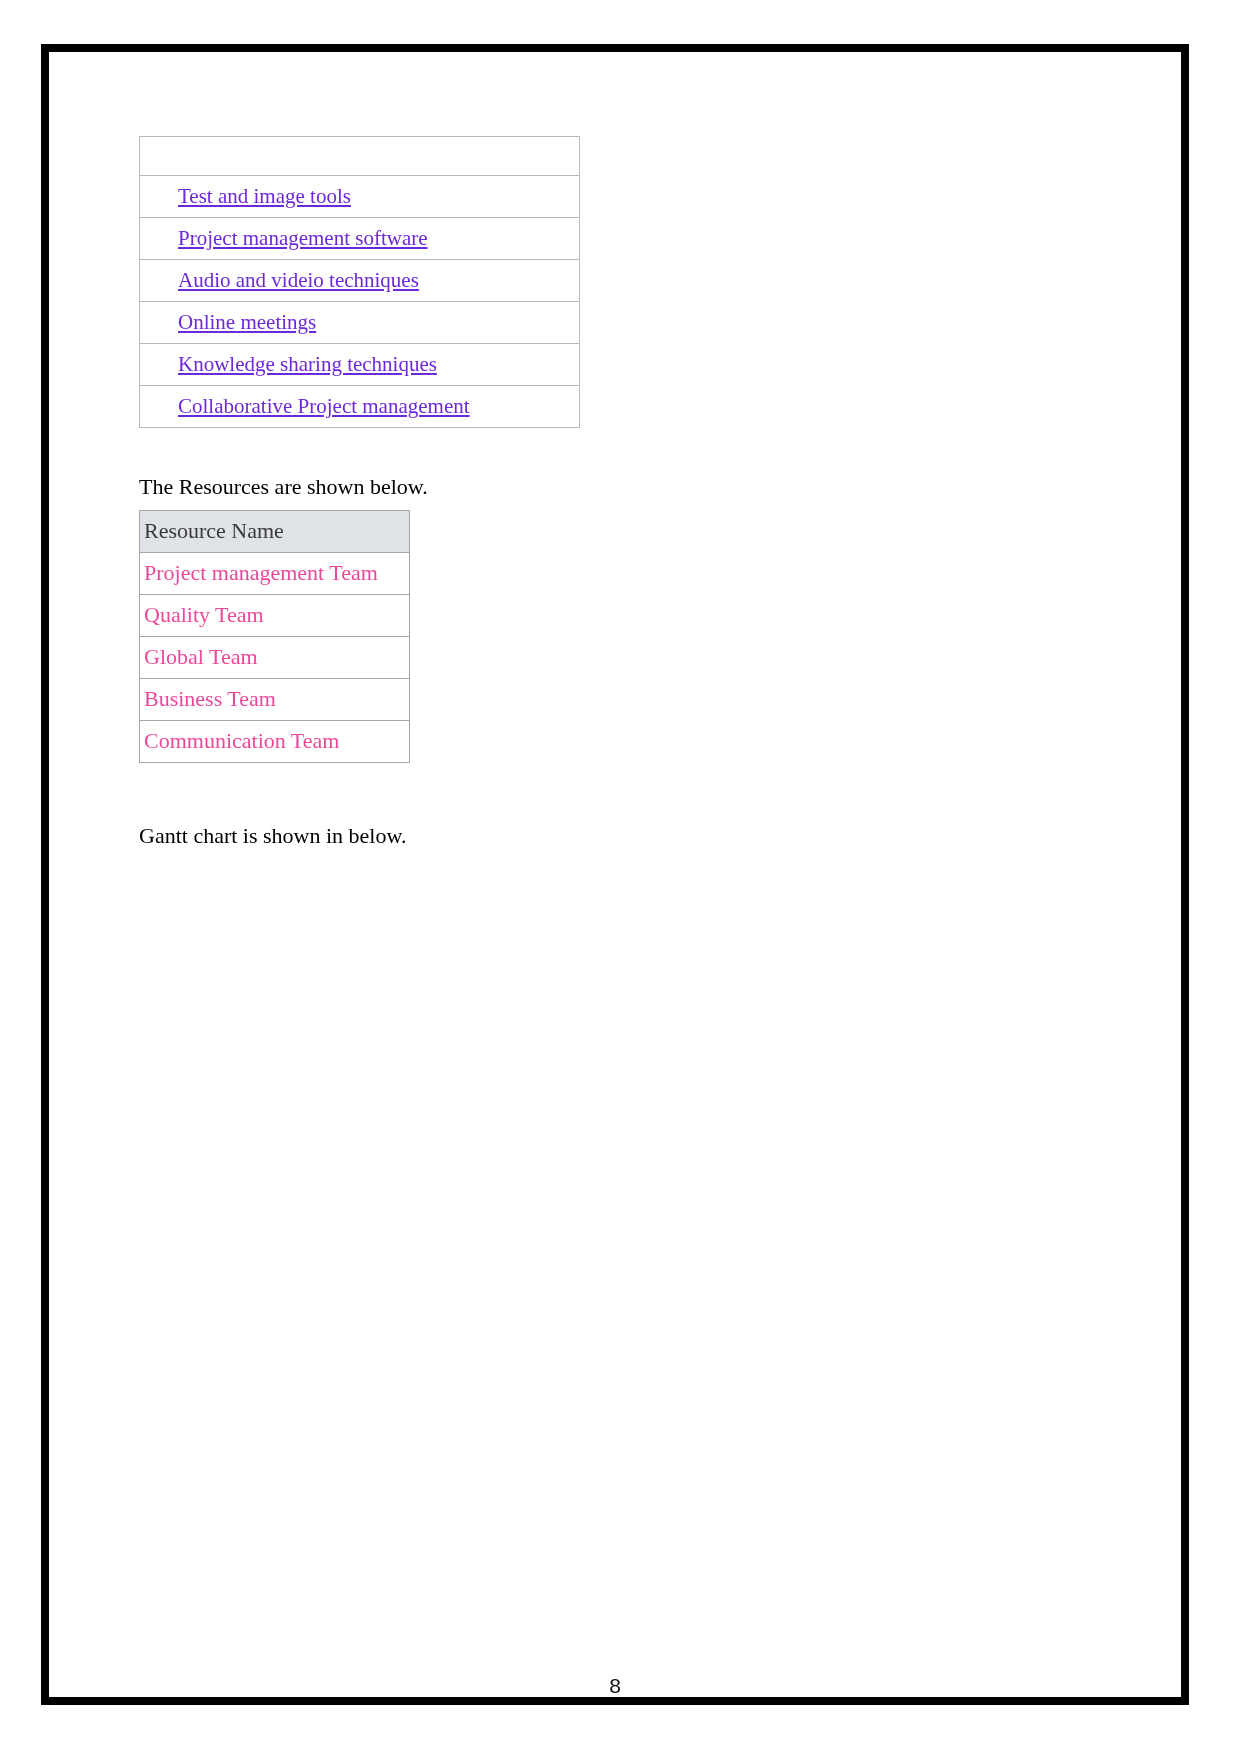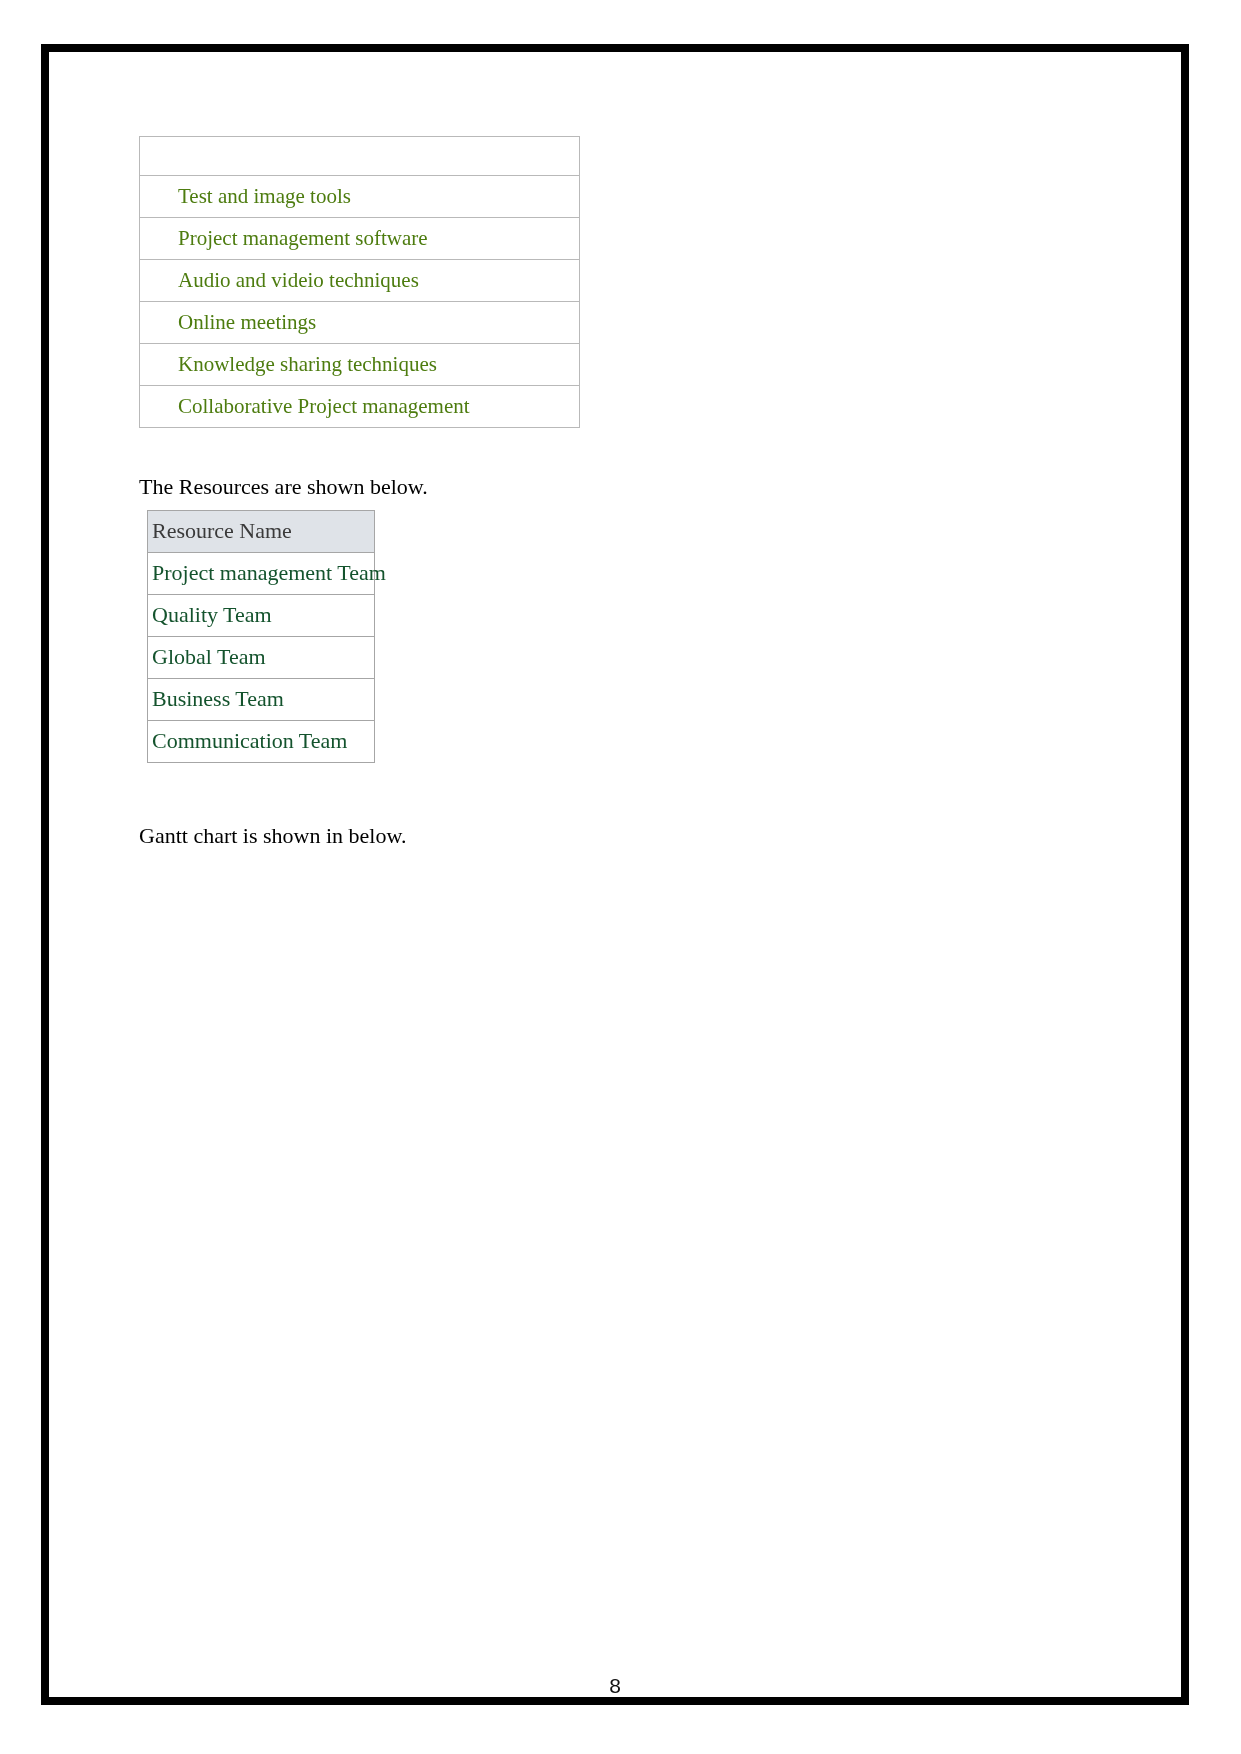--- a/index.html
+++ b/index.html
@@ -52,21 +52,22 @@
     table-layout: fixed;
     margin: 0;
   }
   .tools-table td {
     border: 1px solid #b9b9b9;
     height: 41px;
     padding: 0 0 0 0;
     vertical-align: middle;
     font-size: 21px;
     line-height: 1.15;
-    color: #4d7c0f;
+    color: #6d28d9;
+    text-decoration: underline;
   }
   .tools-table td.item {
     padding-left: 38px;
   }
   .tools-table td.heading {
     padding-left: 19px;
     font-weight: bold;
   }
   .tools-table td.spacer {
     height: 38px;
@@ -78,32 +79,32 @@
     line-height: 1.3;
     margin: 0;
     color: #000000;
   }
   .para-resources { margin-top: 45px; margin-bottom: 8px; }
   .para-gantt     { margin-top: 59px; }
 
   
   .resource-table {
     border-collapse: collapse;
-    width: 228px;
+    width: 271px;
     table-layout: fixed;
-    margin: 8px;
+    margin: 0;
   }
   .resource-table td {
     border: 1px solid #a6a6a6;
     height: 41px;
     padding: 0 0 0 4px;
     vertical-align: middle;
     font-size: 22px;
     line-height: 1.15;
-    color: #14532d;
+    color: #ec4899;
     white-space: nowrap;
   }
   .resource-table td.hdr {
     background: #dfe3e8;
     color: #3a3a3a;
   }
 
   
   .page-number {
     position: absolute;

